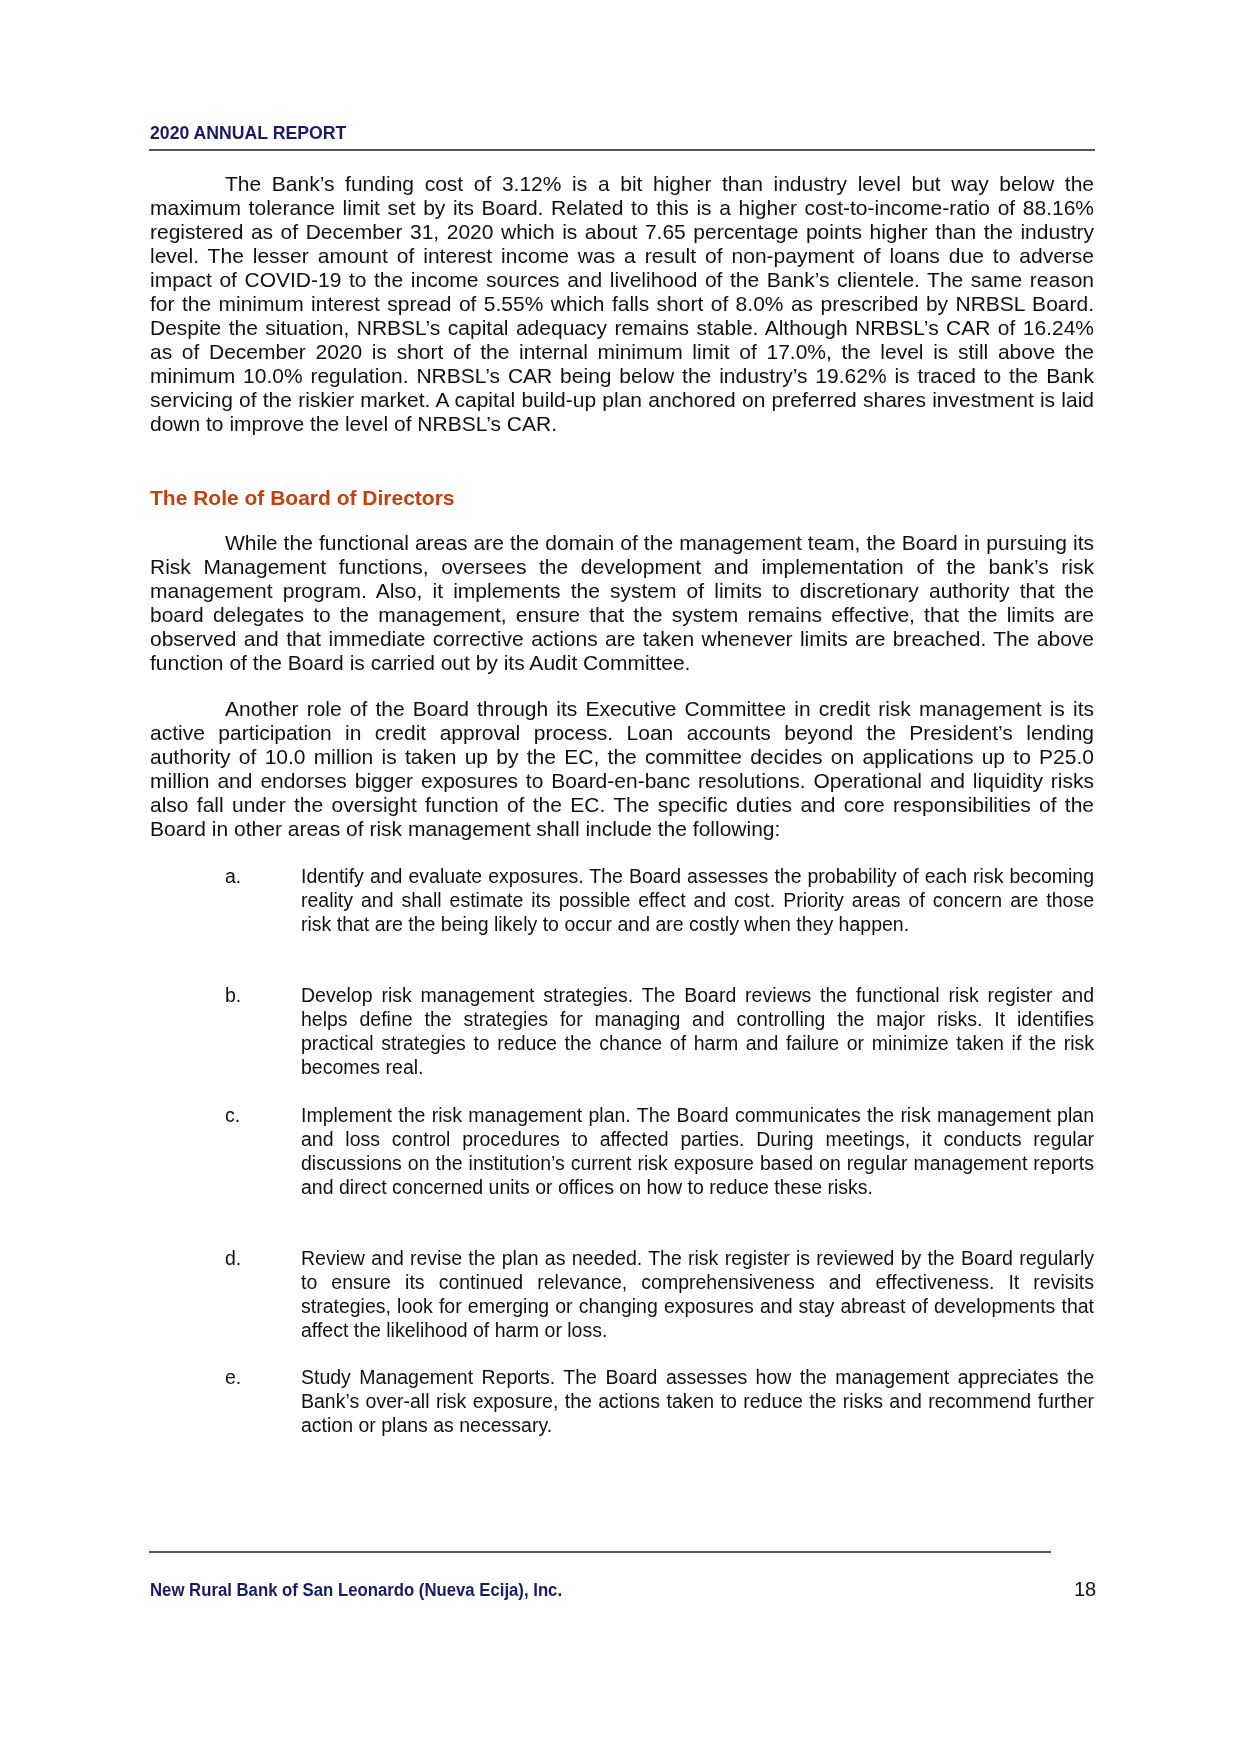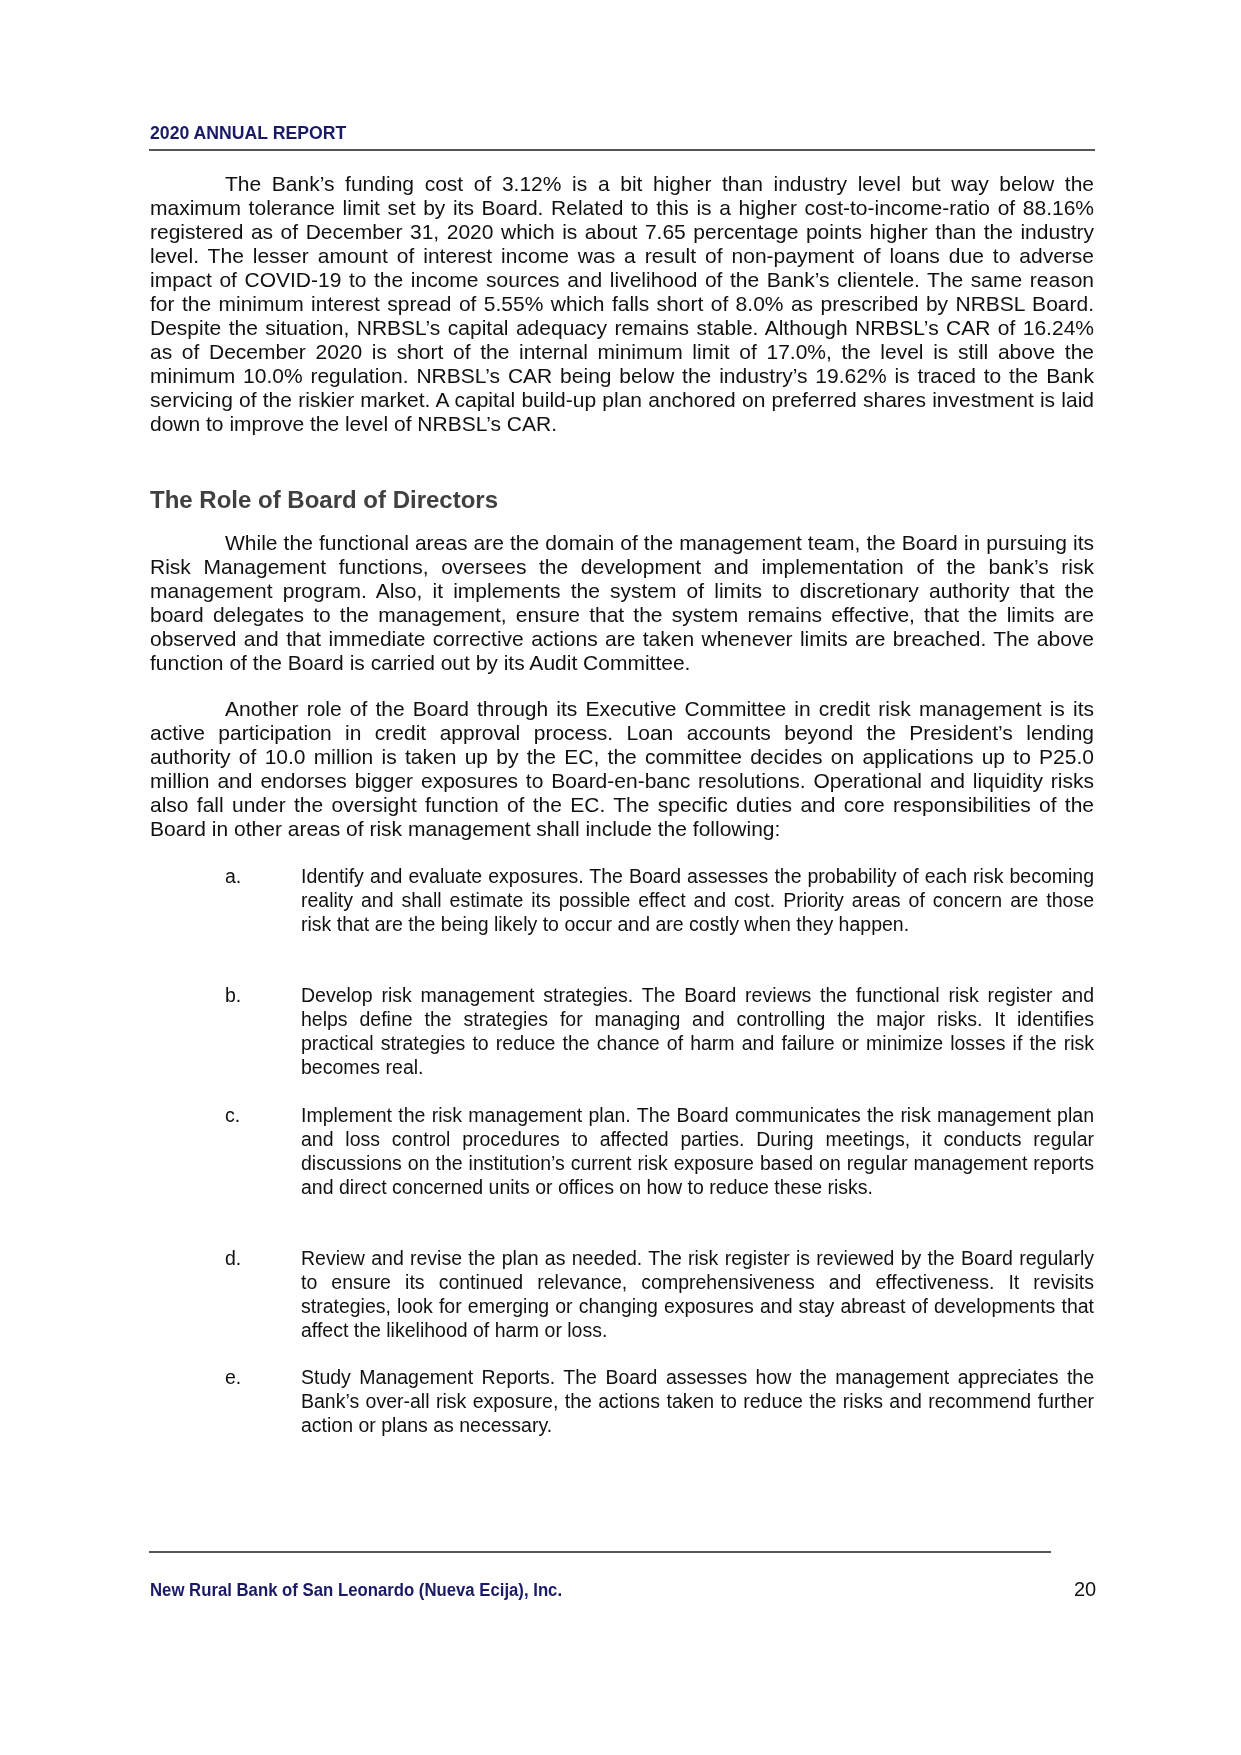--- a/index.html
+++ b/index.html
@@ -14,21 +14,21 @@
   .hdr-rule { position: absolute; left: 149px; top: 149px; width: 946px; height: 2px; background: #555; }
   .body-text {
     position: absolute; left: 150px; width: 944px;
     font-family: "Liberation Sans", sans-serif; font-size: 21px; line-height: 24px;
     color: #111; text-align: justify;
   }
   .body-text p { margin: 0; }
   .indent { text-indent: 75px; }
   .heading {
     position: absolute; left: 150px; top: 486px;
-    font-family: "Liberation Sans", sans-serif; font-weight: bold; font-size: 24px; color: #404040; text-align: center;
+    font-family: "Liberation Sans", sans-serif; font-weight: bold; font-size: 21px; color: #c2410c; text-align: center;
   }
   .list-item { position: absolute; left: 150px; width: 944px; font-family: "Liberation Sans", sans-serif; font-size: 19.5px; line-height: 24px; color: #111; }
   .list-marker { position: absolute; left: 75px; top: 0; }
   .list-text { position: absolute; left: 151px; width: 793px; text-align: justify; }
   .ftr-rule { position: absolute; left: 149px; top: 1551px; width: 902px; height: 2px; background: #555; }
   .ftr-text {
     position: absolute; left: 150px; top: 1580px;
     font-family: "Liberation Sans", sans-serif; font-weight: bold; font-size: 18px; color: #1a1a66;
     transform: scaleX(0.93); transform-origin: left top;
   }
@@ -56,35 +56,35 @@
     <p class="indent">Another role of the Board through its Executive Committee in credit risk management is its active participation in credit approval process.  Loan accounts beyond the President’s lending authority of 10.0 million is taken up by the EC, the committee decides on applications up to P25.0 million and endorses bigger exposures to Board-en-banc resolutions. Operational and liquidity risks also fall under the oversight function of the EC. The specific duties and core responsibilities of the Board in other areas of risk management shall include the following:</p>
   </div>
 
   <div class="list-item" style="top:864px;">
     <span class="list-marker">a.</span>
     <span class="list-text">Identify and evaluate exposures. The Board assesses the probability of each risk becoming reality and shall estimate its possible effect and cost. Priority areas of concern are those risk that are the being likely to occur and are costly when they happen.</span>
   </div>
 
   <div class="list-item" style="top:983px;">
     <span class="list-marker">b.</span>
-    <span class="list-text">Develop risk management strategies. The Board reviews the functional risk register and helps define the strategies for managing and controlling the major risks. It identifies practical strategies to reduce the chance of harm and failure or minimize losses if the risk becomes real.</span>
+    <span class="list-text">Develop risk management strategies. The Board reviews the functional risk register and helps define the strategies for managing and controlling the major risks. It identifies practical strategies to reduce the chance of harm and failure or minimize taken if the risk becomes real.</span>
   </div>
 
   <div class="list-item" style="top:1103px;">
     <span class="list-marker">c.</span>
     <span class="list-text">Implement the risk management plan. The Board communicates the risk management plan and loss control procedures to affected parties. During meetings, it conducts regular discussions on the institution’s current risk exposure based on regular management reports and direct concerned units or offices on how to reduce these risks.</span>
   </div>
 
   <div class="list-item" style="top:1246px;">
     <span class="list-marker">d.</span>
     <span class="list-text">Review and revise the plan as needed. The risk register is reviewed by the Board regularly to ensure its continued relevance, comprehensiveness and effectiveness. It revisits strategies, look for emerging or changing exposures and stay abreast of developments that affect the likelihood of harm or loss.</span>
   </div>
 
   <div class="list-item" style="top:1365px;">
     <span class="list-marker">e.</span>
     <span class="list-text">Study Management Reports. The Board assesses how the management appreciates the Bank’s over-all risk exposure, the actions taken to reduce the risks and recommend further action or plans as necessary.</span>
   </div>
 
   <div class="ftr-rule"></div>
   <div class="ftr-text">New Rural Bank of San Leonardo (Nueva Ecija), Inc.</div>
-  <div class="ftr-page">20</div>
+  <div class="ftr-page">18</div>
 
 </div>
 
 </body></html>

